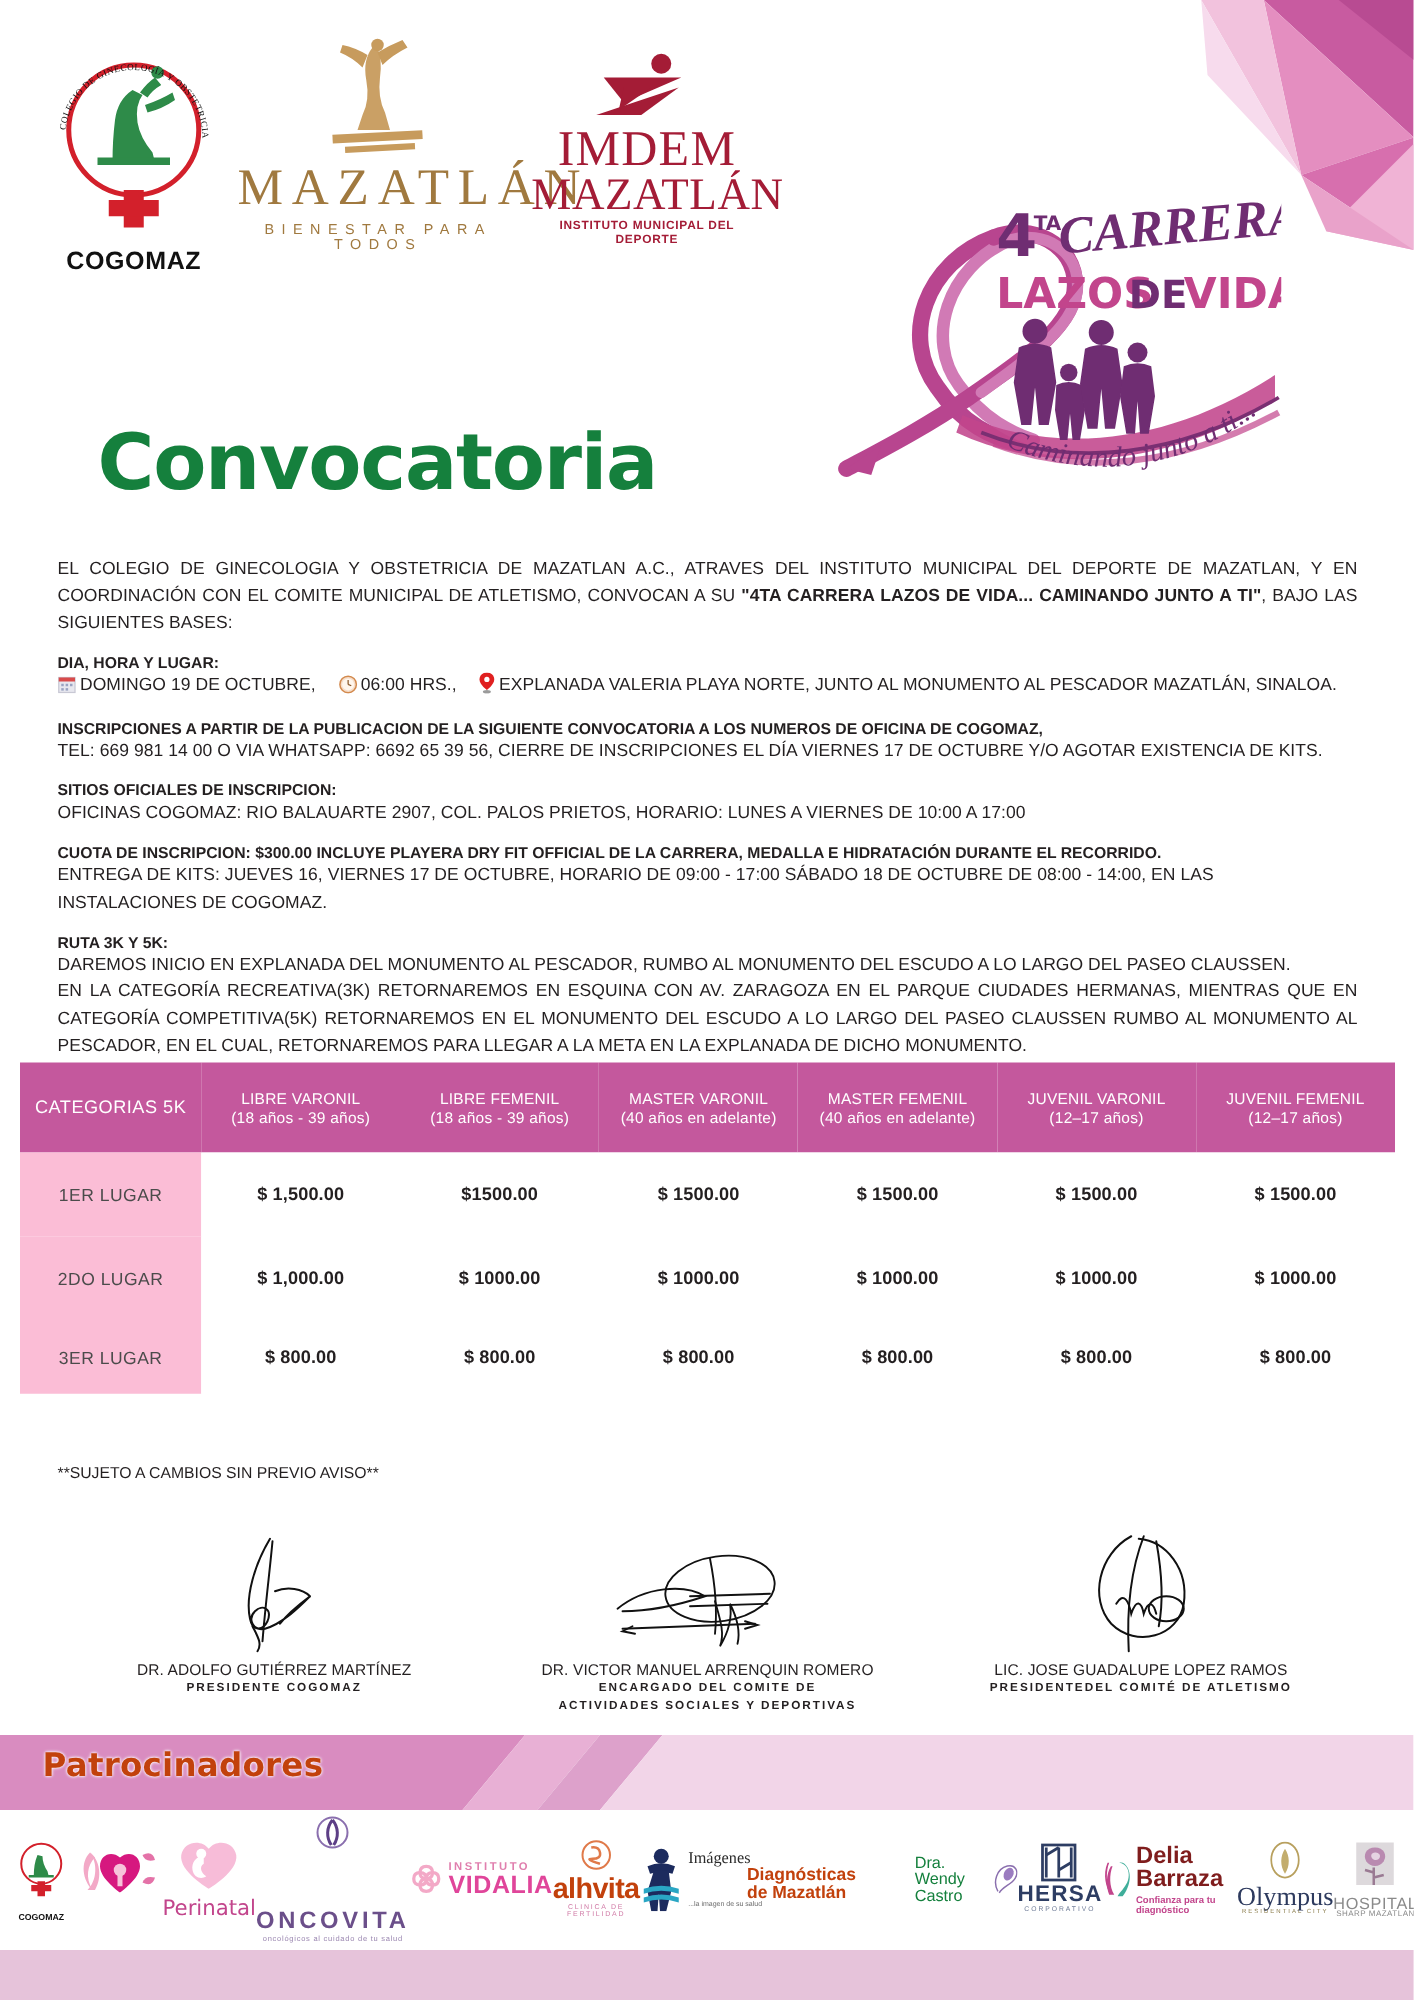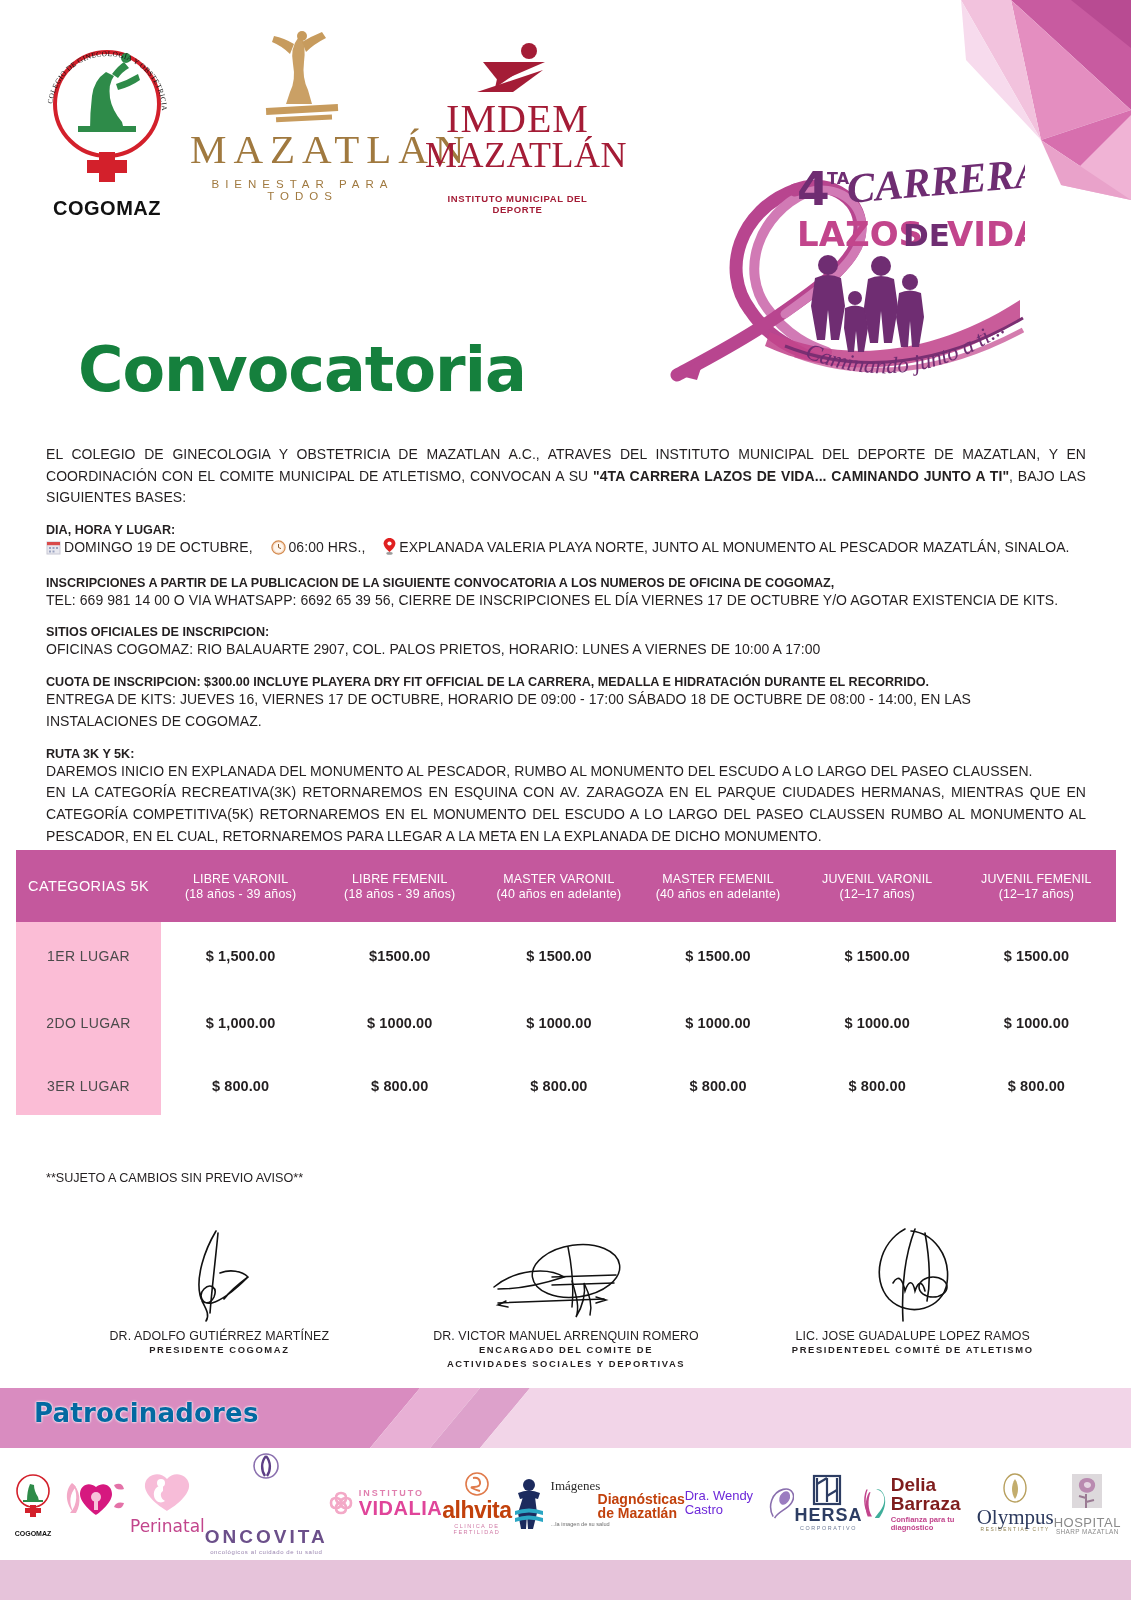--- a/index.html
+++ b/index.html
@@ -26,21 +26,21 @@
   .cog-text { font-size: 20px; font-weight: bold; letter-spacing: .5px; color: #111;
               text-align: center; margin-top: 2px; font-family: "Liberation Sans", sans-serif; }
   .maz-word { font-size: 41px; letter-spacing: 7px; color: #a0793f;
               font-family: "Liberation Serif", serif; text-align: center; }
   .maz-sub { font-size: 11.5px; letter-spacing: 6.0px; color: #a0793f; text-align: center; margin-top: 5px; }
   .imdem-1 { font-size: 40px; letter-spacing: 1px; color: #a41c36; text-align: center;
              font-family: "Liberation Serif", serif; line-height: .96; }
   .imdem-2 { font-size: 36px; letter-spacing: .5px; color: #a41c36; text-align: center;
              font-family: "Liberation Serif", serif; line-height: .96; }
   .imdem-3 { font-size: 9.5px; letter-spacing: .6px; color: #a41c36; text-align: center;
-             font-weight: bold; margin-top: 20px; }
+             font-weight: bold; margin-top: 2px; }
 
   
   .title {
     position: absolute; left: 78px; top: 333px;
     font-size: 62px; font-weight: bold; color: #15803d;
     letter-spacing: -1px; font-family: "DejaVu Sans", sans-serif;
   }
 
   
   .body-wrap { position: absolute; left: 46px; top: 444px; width: 1040px; color: #231f20; }
@@ -80,21 +80,21 @@
   .sigs { position: absolute; left: 46px; top: 1225px; width: 1040px; display: flex; }
   .sig { flex: 1; text-align: center; position: relative; }
   .sig .scrib { height: 100px; display: flex; align-items: flex-end; justify-content: center; }
   .sig .nm { font-size: 12.4px; color: #231f20; letter-spacing: .1px; margin-top: 4px; }
   .sig .rl { font-size: 9.4px; font-weight: bold; color: #231f20; letter-spacing: 1.6px; line-height: 1.45; }
 
   
   .sponsor-band { position: absolute; left: 0; top: 1388px; width: 1131px; height: 60px; overflow: hidden; }
   .sponsor-title {
     position: absolute; left: 34px; top: 1398px; font-size: 26px; font-weight: bold;
-    color: #0369a1; letter-spacing: .2px; font-family: "DejaVu Sans", sans-serif;
+    color: #c2410c; letter-spacing: .2px; font-family: "DejaVu Sans", sans-serif;
     text-shadow: 0 0 2px #fff, 0 0 3px #fff;
   }
   .sponsor-row {
     position: absolute; left: 0; top: 1448px; width: 1131px; height: 110px;
     background: #fff; display: flex; align-items: center; justify-content: space-around; padding: 0 10px;
   }
   .sp { text-align: center; line-height: 1; }
 
   .bottom-band { position: absolute; left: 0; top: 1560px; width: 1131px; height: 40px; background: #e6c3da; }
 
@@ -102,21 +102,21 @@
   .sp-perinatal { font-size: 17px; color: #c2458c; font-family: "DejaVu Sans", sans-serif; }
   .sp-oncovita { font-size: 19px; color: #6b4f8a; letter-spacing: 3px; font-weight: bold; margin-top: 43px; }
   .sp-oncovita-sub { font-size: 6px; color: #9a86b0; letter-spacing: .6px; margin-top: 3px; }
   .sp-vidalia-s { font-size: 9px; color: #e07fae; letter-spacing: 2px; font-weight: bold; }
   .sp-vidalia { font-size: 20px; color: #e0459a; font-weight: bold; letter-spacing: .5px; }
   .sp-alhvita { font-size: 23px; color: #c2410c; font-weight: bold; letter-spacing: -.5px; }
   .sp-alhvita-sub { font-size: 5.6px; color: #d07aa6; letter-spacing: 1.4px; margin-top: 2px; }
   .sp-img1 { font-size: 13px; color: #2b2b2b; font-family: "Liberation Serif", serif; }
   .sp-img2 { font-size: 14px; color: #c2410c; font-weight: bold; padding-left: 47px; }
   .sp-img3 { font-size: 5.6px; color: #6c6c6c; margin-top: 2px; }
-  .sp-wendy { font-size: 13px; color: #6d28d9; line-height: 1.05; text-align: left; }
+  .sp-wendy { font-size: 13px; color: #15803d; line-height: 1.05; text-align: left; margin-left: 47px; }
   .sp-hersa { font-size: 18px; color: #2d3d63; font-weight: bold; letter-spacing: 1px; }
   .sp-hersa-sub { font-size: 5.4px; color: #6d7a96; letter-spacing: 1.6px; margin-top: 2px; }
   .sp-delia { font-size: 19px; color: #7f1d1d; font-weight: bold; line-height: 1; text-align: left; }
   .sp-delia-sub { font-size: 7.6px; color: #c2458c; font-weight: bold; margin-top: 3px; }
   .sp-olympus { font-size: 21px; color: #2d3a5e; font-family: "Liberation Serif", serif; }
   .sp-olympus-sub { font-size: 4.8px; color: #8a7b4a; letter-spacing: 1.6px; }
   .sp-hosp { font-size: 13px; color: #8a8a8a; letter-spacing: .5px; }
   .sp-hosp-sub { font-size: 6.4px; color: #8a8a8a; letter-spacing: .4px; }
   .sp-cog { font-size: 7px; font-weight: bold; color: #111; margin-top: 2px; }
   .sp-fund-sub { font-size: 3.6px; color: #c06a9a; margin-top: 2px; }

